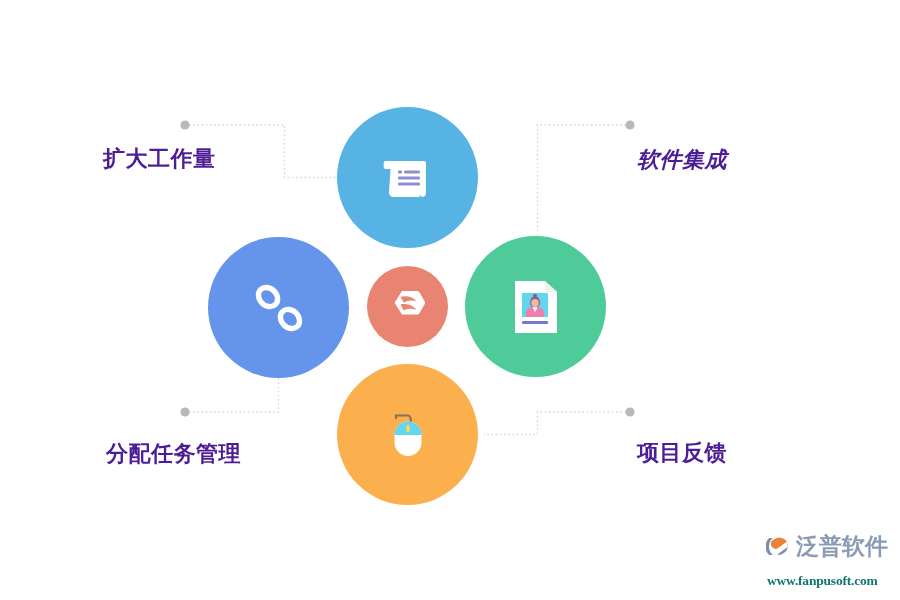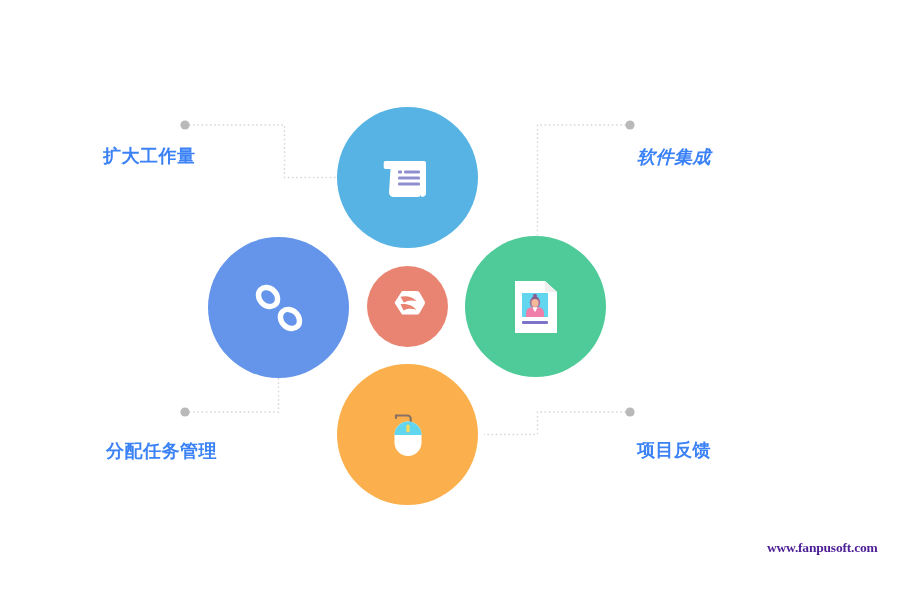--- a/index.html
+++ b/index.html
@@ -75,23 +75,23 @@
   .bubble-bottom {
     left: 337px;
     top: 364px;
     width: 141px;
     height: 141px;
   }
 
   
   .label {
     position: absolute;
-    font-size: 18px;
+    font-size: 22px;
     font-weight: bold;
-    color: #3b82f6;
+    color: #4c1d95;
     letter-spacing: 0.5px;
     white-space: nowrap;
   }
   .label-tl { left: 103px; top: 144px; }
   .label-tr { left: 637px; top: 145px; font-style: italic; }
   .label-bl { left: 106px; top: 439px; }
   .label-br { left: 637px; top: 438px; }
 
   
   .watermark {
@@ -111,24 +111,24 @@
     gap: 3px;
   }
   .wm-text {
     font-size: 23px;
     font-weight: bold;
     color: #8a9bb4;
     letter-spacing: 0px;
     line-height: 1;
   }
   .wm-url {
-    margin-top: 8px;
+    margin-top: 14px;
     font-size: 13.5px;
     font-weight: bold;
-    color: #4c1d95;
+    color: #0f766e;
     font-family: "Liberation Serif", "DejaVu Serif", serif;
     letter-spacing: -0.2px;
     line-height: 1;
     padding-left: 1px;
   }
 </style>
 </head>
 <body>
 
 <div id="stage">
@@ -220,16 +220,24 @@
       <rect x="27.3" y="18.5" width="3.4" height="8" rx="1.7" fill="#f6d861"></rect>
     </svg>
   </div>
 
   <div class="label label-tl">扩大工作量</div>
   <div class="label label-tr">软件集成</div>
   <div class="label label-bl">分配任务管理</div>
   <div class="label label-br">项目反馈</div>
 
   <div class="watermark">
+    <div class="wm-row">
+      <svg width="27" height="27" viewBox="0 0 27 27">
+        <path d="M3.2 5 a11.5 11.5 0 0 0 0 17 l3.6 0 a11.5 11.5 0 0 1 0 -17 z" fill="#7d90ab"></path>
+        <path d="M8.2 6.2 a9.5 9.5 0 0 1 12.8 2.2 l-9.6 7.2 a3.5 3.5 0 0 1 -3.2 -9.4 z" fill="#e8833a"></path>
+        <path d="M21.5 9.6 a9.5 9.5 0 0 1 -10.4 12.2 l10.4 -7.8 z" fill="#7d90ab"></path>
+      </svg>
+      <span class="wm-text">泛普软件</span>
+    </div>
     <div class="wm-url">www.fanpusoft.com</div>
   </div>
 
 </div>
 
 </body></html>

